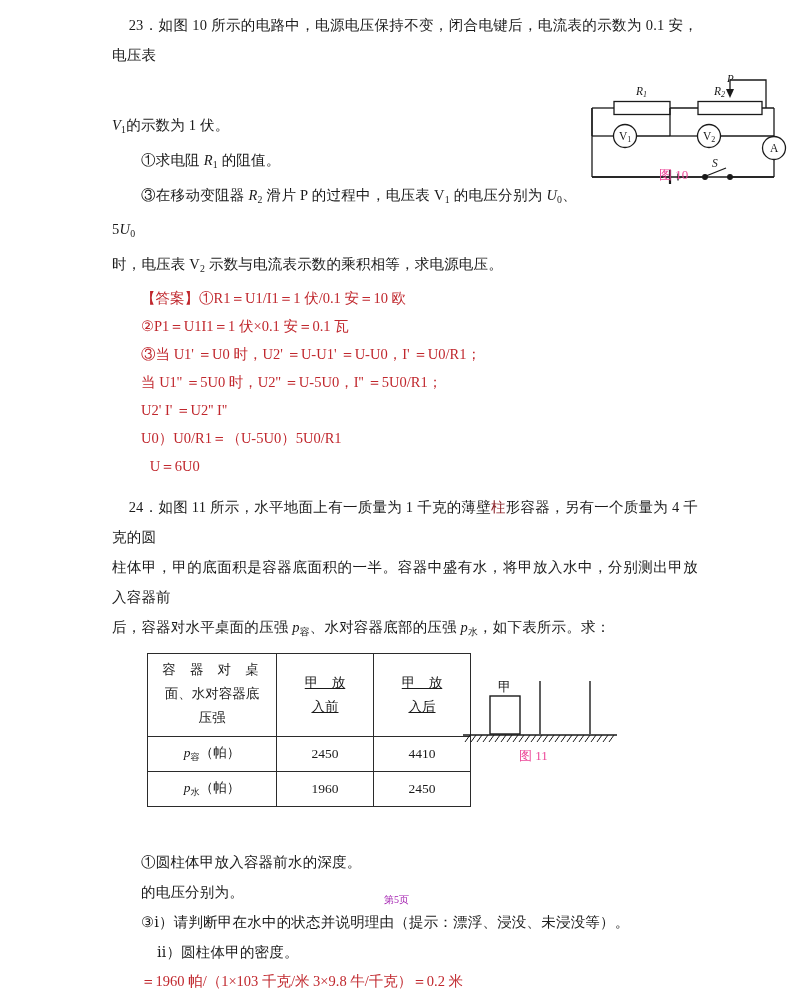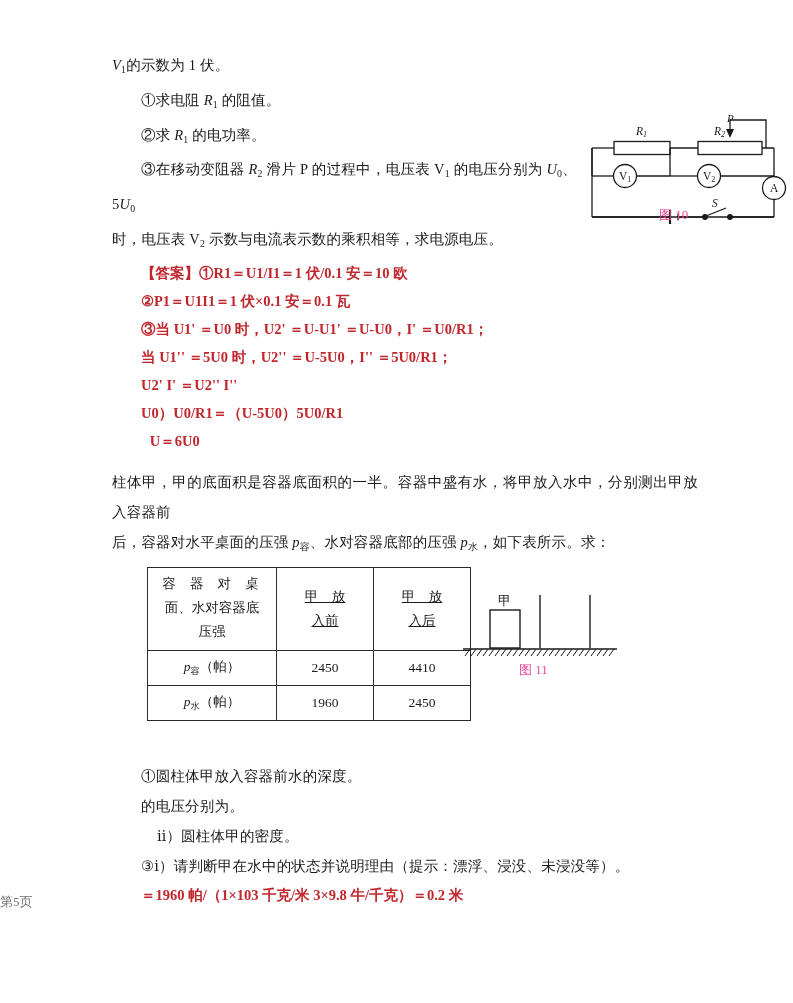--- a/index.html
+++ b/index.html
@@ -34,21 +34,21 @@
     text-align: justify;
     text-justify: inter-ideograph;
     letter-spacing: 0.2px;
   }
   p.indent { text-indent: 2em; }
   p.indent1 { text-indent: 1.15em; }
   .it { font-style: italic; font-family: "Liberation Serif", serif; }
   sub { font-size: 0.68em; vertical-align: -0.28em; }
   .ans {
     color: #c0272d;
-    font-weight: bold;
+    font-weight: normal;
     font-size: 14.5px;
     line-height: 28px;
     margin: 0;
     text-indent: 2em;
     font-family: "Liberation Serif", "DejaVu Serif", serif;
   }
   .hl { color: #8a2026; }
 
   
   .fig10 {
@@ -99,23 +99,23 @@
   td.hdr-col { width: 88px; line-height: 24px; padding: 4px 8px; text-align: left; text-decoration: underline;}
   td.rowlab { height: 30px; }
   td.val { height: 30px; }
   .spread { letter-spacing: 3px; }
   .tbl-wrap { position: relative; }
   .footer {
     position: absolute;
     left: 0;
     right: 0;
     top: 893px;
-    text-align: left;
-    font-size: 13px;
-    color: #737373;
+    text-align: center;
+    font-size: 10px;
+    color: #a21caf;
   }
 </style>
 </head>
 <body>
 
 <div class="page">
   <div class="content">
 
     <div style="position:relative;">
 
@@ -167,44 +167,45 @@
             <text x="153" y="42" font-style="italic" font-size="11">P</text>
             <text x="45" y="100">V<tspan font-size="8" dy="2">1</tspan></text>
             <text x="129" y="100">V<tspan font-size="8" dy="2">2</tspan></text>
             <text x="196" y="112">A</text>
             <text x="138" y="127" font-style="italic">S</text>
           </g>
         </svg>
         <div class="cap" style="left:85px; top:126px;">图 10</div>
       </div>
 
+      <p class="para indent1"><span>23</span><span>．如图 10 所示的电路中，电源电压保持不变，闭合电键后，电流表的示数为 0.1 安，电压表</span></p>
 
       <p class="para" style="width:440px;margin-top:40px;"><span class="it">V</span><sub>1</sub><span>的示数为 1 伏。</span></p>
 
       <p class="para indent" style="width:440px;"><span>①求电阻 </span><span class="it">R</span><sub>1</sub><span> 的阻值。</span></p>
 
-      <p class="para indent" style="width:440px;"><span>②求 </span><span class="it">R</span><sub>1</sub><span> 的电功率。</span></p>
 
       <p class="para indent" style="width:465px;"><span>③在移动变阻器 </span><span class="it">R</span><sub>2</sub><span> 滑片 P 的过程中，电压表 V</span><sub>1</sub><span> 的电压分别为 </span><span class="it">U</span><sub>0</sub><span>、5</span><span class="it">U</span><sub>0</sub></p>
 
       <p class="para" style="width:465px;"><span>时，电压表 V</span><sub>2</sub><span> 示数与电流表示数的乘积相等，求电源电压。</span></p>
 
       <p class="ans"><span>【答案】</span><span>①R1＝U1/I1＝1 伏/0.1 安＝10 欧</span></p>
       <p class="ans">②P1＝U1I1＝1 伏×0.1 安＝0.1 瓦</p>
       <p class="ans">③当 U1' ＝U0 时，U2' ＝U-U1' ＝U-U0，I' ＝U0/R1；</p>
       <p class="ans">当 U1'' ＝5U0 时，U2'' ＝U-5U0，I'' ＝5U0/R1；</p>
       <p class="ans">U2'  I' ＝U2'' I''</p>
       <p class="ans">U0）U0/R1＝（U-5U0）5U0/R1</p>
       <p class="ans" style="text-indent:2.6em;">U＝6U0</p>
     </div>
 
     <div style="height:12px"></div>
 
     <div>
 
+      <p class="para indent1"><span>24</span><span>．如图 11 所示，水平地面上有一质量为 1 千克的薄壁</span><span class="hl">柱</span><span>形容器，另有一个质量为 4 千克的圆</span></p>
 
       <p class="para">柱体甲，甲的底面积是容器底面积的一半。容器中盛有水，将甲放入水中，分别测出甲放入容器前</p>
 
       <p class="para"><span>后，容器对水平桌面的压强 </span><span class="it">p</span><sub>容</sub><span>、水对容器底部的压强 </span><span class="it">p</span><sub>水</sub><span>，如下表所示。求：</span></p>
 
       <div class="tbl-wrap">
         <table class="ptable">
           <tbody>
               <tr>
             <td class="hdr-label">
@@ -276,22 +277,22 @@
             <text x="41" y="28" font-family="Liberation Serif, serif" font-size="13" fill="#1a1a1a">甲</text>
           </svg>
           <div class="cap" style="left:62px; top:84px;">图 11</div>
         </div>
       </div>
 
       <div style="height:40px"></div>
 
       <p class="para indent">①圆柱体甲放入容器前水的深度。</p>
       <p class="para indent">的电压分别为。</p>
+      <p class="para indent">③ⅰ）请判断甲在水中的状态并说明理由（提示：漂浮、浸没、未浸没等）。</p>
       <p class="para" style="text-indent:3.1em;">ⅱ）圆柱体甲的密度。</p>
-      <p class="para indent">③ⅰ）请判断甲在水中的状态并说明理由（提示：漂浮、浸没、未浸没等）。</p>
 
       <p class="ans">＝1960 帕/（1×103 千克/米 3×9.8 牛/千克）＝0.2 米</p>
 
     </div>
 
   </div>
 
   <div class="footer">第5页</div>
 </div>
 

